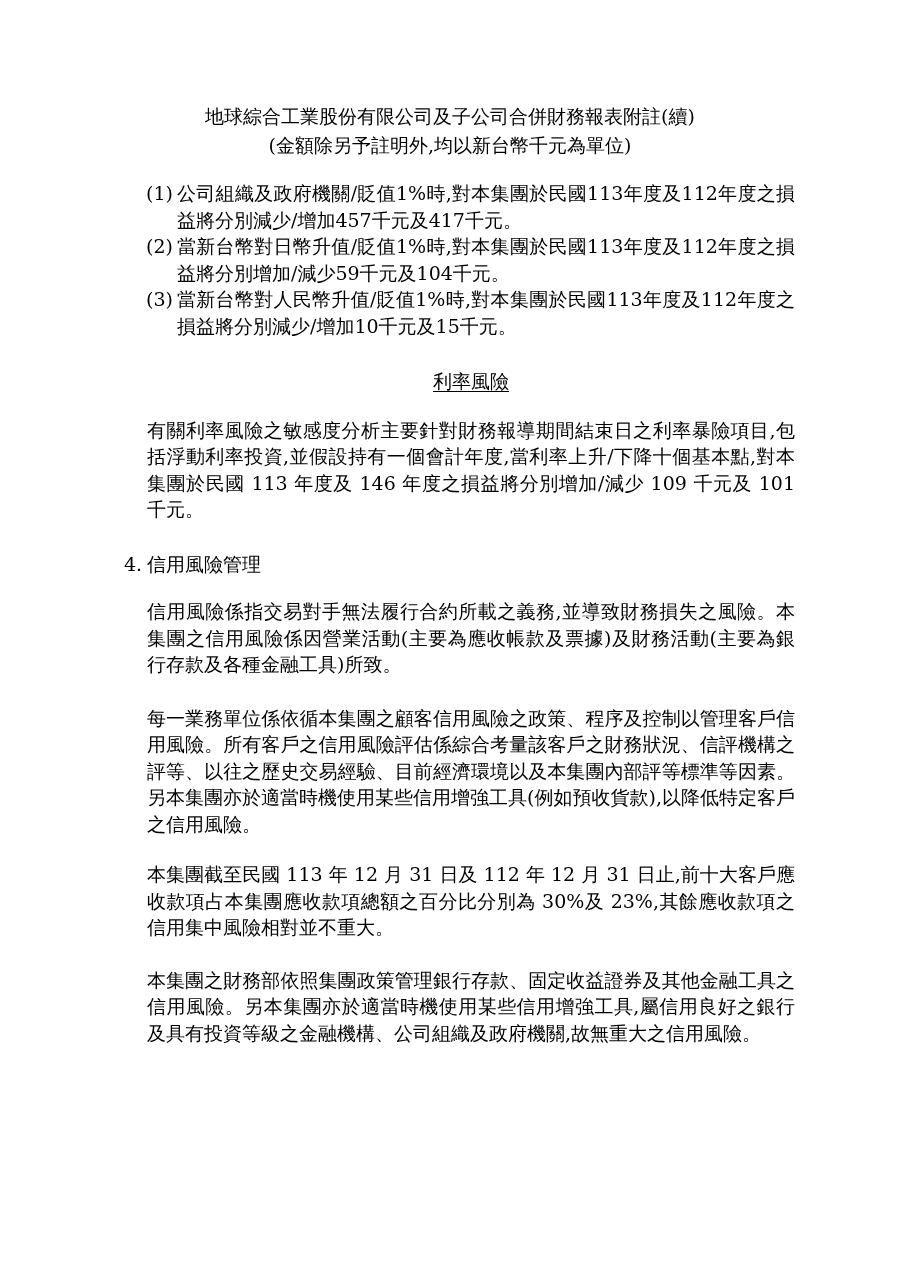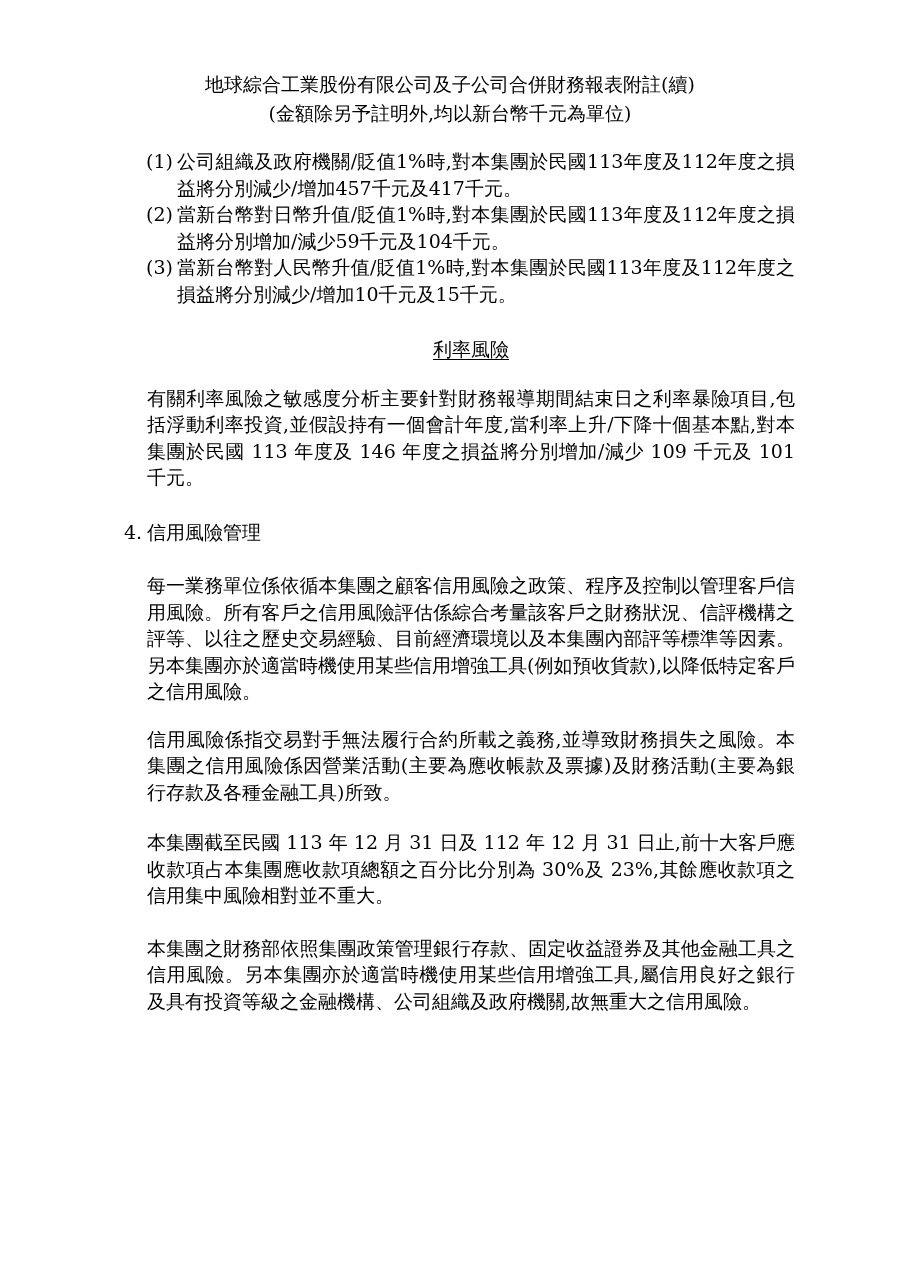--- a/index.html
+++ b/index.html
@@ -6,20 +6,21 @@
   .page {
     position: relative;
     width: 900px;
     height: 1102px;
     background: #ffffff;
     color: #000000;
     font-family: "DejaVu Serif", "Liberation Serif", serif;
     font-size: 19px;
     line-height: 26.5px;
     overflow: hidden;
+    margin-top: 32px;
   }
   .doc-header {
     padding-top: 70px;
     text-align: center;
     line-height: 29px;
   }
   .doc-header .title-line { white-space: nowrap; }
   .body-para {
     margin: 0 105px 0 147px;
     text-align: justify;
@@ -92,23 +93,23 @@
   </div>
 
 
   <div class="body-para mt-22">有關利率風險之敏感度分析主要針對財務報導期間結束日之利率暴險項目,包括浮動利率投資,並假設持有一個會計年度,當利率上升/下降十個基本點,對本集團於民國 113 年度及 146 年度之損益將分別增加/減少 109 千元及 101 千元。</div>
 
   <div class="section-heading">
     <span class="sec-num">4.</span>
     <span>信用風險管理</span>
   </div>
 
+  <div class="body-para mt-21">信用風險係指交易對手無法履行合約所載之義務,並導致財務損失之風險。本集團之信用風險係因營業活動(主要為應收帳款及票據)及財務活動(主要為銀行存款及各種金融工具)所致。</div>
+
   <div class="body-para mt-27">每一業務單位係依循本集團之顧客信用風險之政策、程序及控制以管理客戶信用風險。所有客戶之信用風險評估係綜合考量該客戶之財務狀況、信評機構之評等、以往之歷史交易經驗、目前經濟環境以及本集團內部評等標準等因素。另本集團亦於適當時機使用某些信用增強工具(例如預收貨款),以降低特定客戶之信用風險。</div>
-
-  <div class="body-para mt-21">信用風險係指交易對手無法履行合約所載之義務,並導致財務損失之風險。本集團之信用風險係因營業活動(主要為應收帳款及票據)及財務活動(主要為銀行存款及各種金融工具)所致。</div>
 
   <div class="body-para mt-24">本集團截至民國 113 年 12 月 31 日及 112 年 12 月 31 日止,前十大客戶應收款項占本集團應收款項總額之百分比分別為 30%及 23%,其餘應收款項之信用集中風險相對並不重大。</div>
 
   <div class="body-para mt-26">本集團之財務部依照集團政策管理銀行存款、固定收益證券及其他金融工具之信用風險。另本集團亦於適當時機使用某些信用增強工具,屬信用良好之銀行及具有投資等級之金融機構、公司組織及政府機關,故無重大之信用風險。</div>
 
   <div class="page-number">52</div>
 
 </div>
 
 </body></html>

